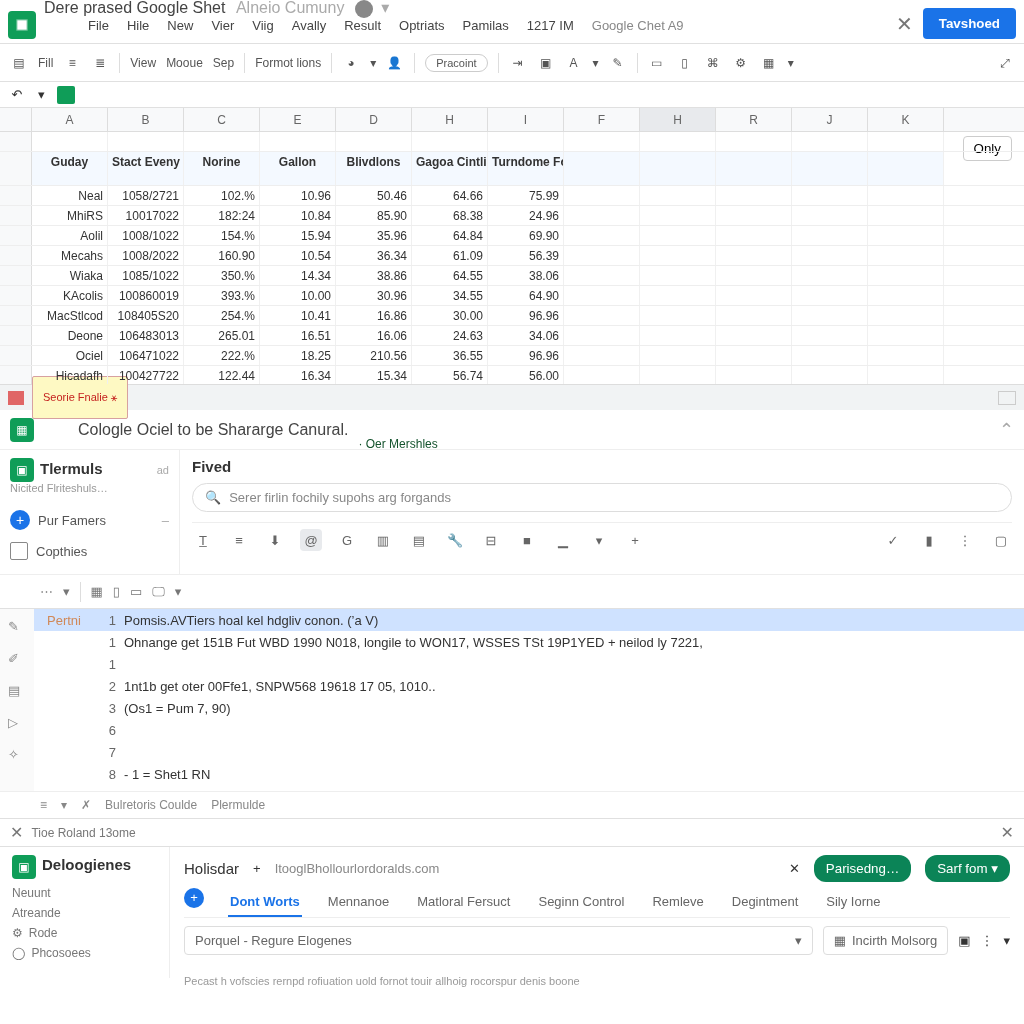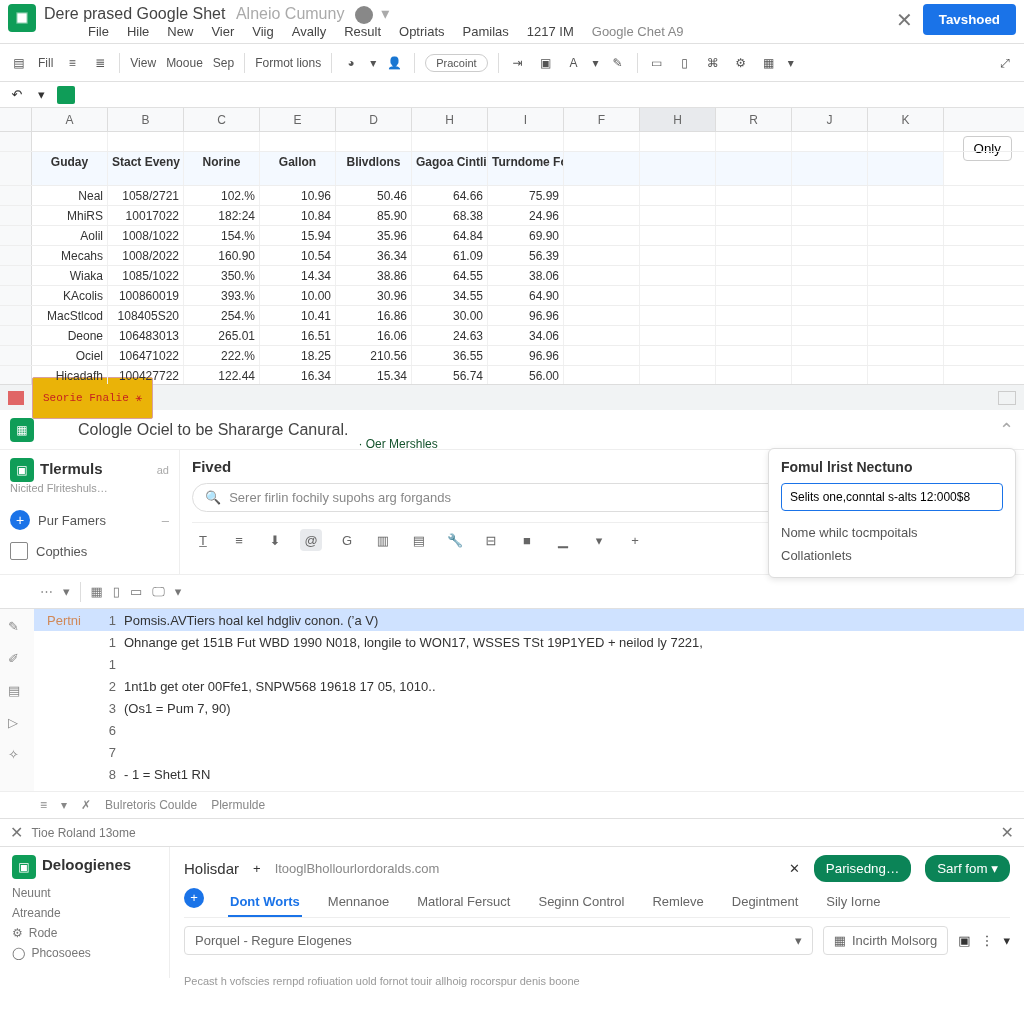--- a/index.html
+++ b/index.html
@@ -1,19 +1,19 @@
 <!DOCTYPE html>
 <html><head>
 <meta charset="utf-8">
 <style>
 * { box-sizing: border-box; margin: 0; padding: 0; font-family: Arial, sans-serif; }
 body { width: 1024px; height: 1024px; overflow: hidden; background: #fff; font-size: 13px; color: #333; }
 
 
-.titlebar { display: flex; align-items: flex-start; padding: 4px 8px; border-bottom: 1px solid #e0e0e0; height: 44px; }
+.titlebar { display: flex; align-items: flex-end; padding: 4px 8px; border-bottom: 1px solid #e0e0e0; height: 44px; }
 .doc-logo { width: 28px; height: 28px; background: #0f9d58; border-radius: 4px; display: flex; align-items: center; justify-content: center; }
 .doc-logo svg { fill: #fff; }
 .title-area { margin-left: 8px; flex: 1; }
 .doc-title { font-size: 16px; color: #444; }
 .doc-title .muted { color: #aaa; margin-left: 6px; }
 .title-right { display: flex; align-items: center; gap: 10px; }
 .avatar-circle { width: 26px; height: 26px; border-radius: 50%; background: #888; }
 .close-x { font-size: 20px; color: #777; cursor: pointer; }
 .blue-btn { background: #1a73e8; color: #fff; border: none; padding: 8px 16px; border-radius: 4px; font-weight: bold; }
 
@@ -40,21 +40,21 @@
 .row { display: flex; height: 20px; border-bottom: 1px solid #eee; }
 .rownum { flex: 0 0 32px; text-align: center; font-size: 11px; color: #777; border-right: 1px solid #ddd; background: #f8f9fa; line-height: 20px; }
 .cell { flex: 0 0 76px; padding: 0 4px; font-size: 12px; border-right: 1px solid #f0f0f0; line-height: 20px; overflow: hidden; white-space: nowrap; }
 .th-row .cell { font-weight: bold; text-align: center; background: #f4f9ff; }
 .data-row .cell { text-align: right; }
 .data-row .cell:first-of-type { text-align: left; font-weight: bold; }
 
 .only-btn { position: absolute; right: 12px; top: 28px; border: 1px solid #ccc; padding: 4px 10px; border-radius: 4px; background: #fff; text-align: center; }
 
 .sheet-tabs { display: flex; align-items: center; background: #f1f3f4; border-top: 1px solid #ddd; height: 26px; padding: 0 8px; gap: 8px; }
-.sheet-tab { background: #eab308; border: 1px solid #d7a0a0; padding: 14px 10px; font-size: 11px; color: #c5221f; border-radius: 2px; font-family: Liberation Mono, monospace; }
+.sheet-tab { background: #fef9c3; border: 1px solid #d7a0a0; padding: 14px 10px; font-size: 11px; color: #c5221f; border-radius: 2px; }
 .sheet-tab-icon { width: 16px; height: 14px; background:#e06666; }
 .hscroll { flex:1; }
 .hscroll-right { width:18px; height:14px; border:1px solid #ccc; }
 
 
 .panel-header { display: flex; align-items: center; padding: 8px 10px; border-bottom: 1px solid #eee; gap: 10px; height: 40px; }
 .green-badge { width: 24px; height: 24px; border-radius: 4px; background: #0f9d58; display:flex; align-items:center; justify-content:center; color:#fff; font-size:12px; }
 .panel-title { font-size: 16px; color: #444; margin-left: 34px; }
 .panel-sub { color: #14532d; font-size: 12px; margin-top: 28px; }
 
@@ -445,26 +445,20 @@
       <span class="mi">▁</span>
       <span class="mi">▾</span>
       <span class="mi">+</span>
       <span style="flex:1"></span>
       <span class="mi">✓</span>
       <span class="mi">▮</span>
       <span class="mi">⋮</span>
       <span class="mi">▢</span>
     </div>
   </div>
-  <div class="popup">
-    <h4>Fomul lrist Nectuno</h4>
-    <input value="Selits one,conntal s-alts 12:000$8" style="">
-    <div class="opt">Nome whilc tocmpoitals</div>
-    <div class="opt">Collationlets</div>
-  </div>
 </div>
 
 <div class="sub-toolbar">
   <span>⋯</span>
   <span>▾</span>
   <span class="tb-sep"></span>
   <span>▦</span>
   <span>▯</span>
   <span>▭</span>
   <span>🖵</span>

